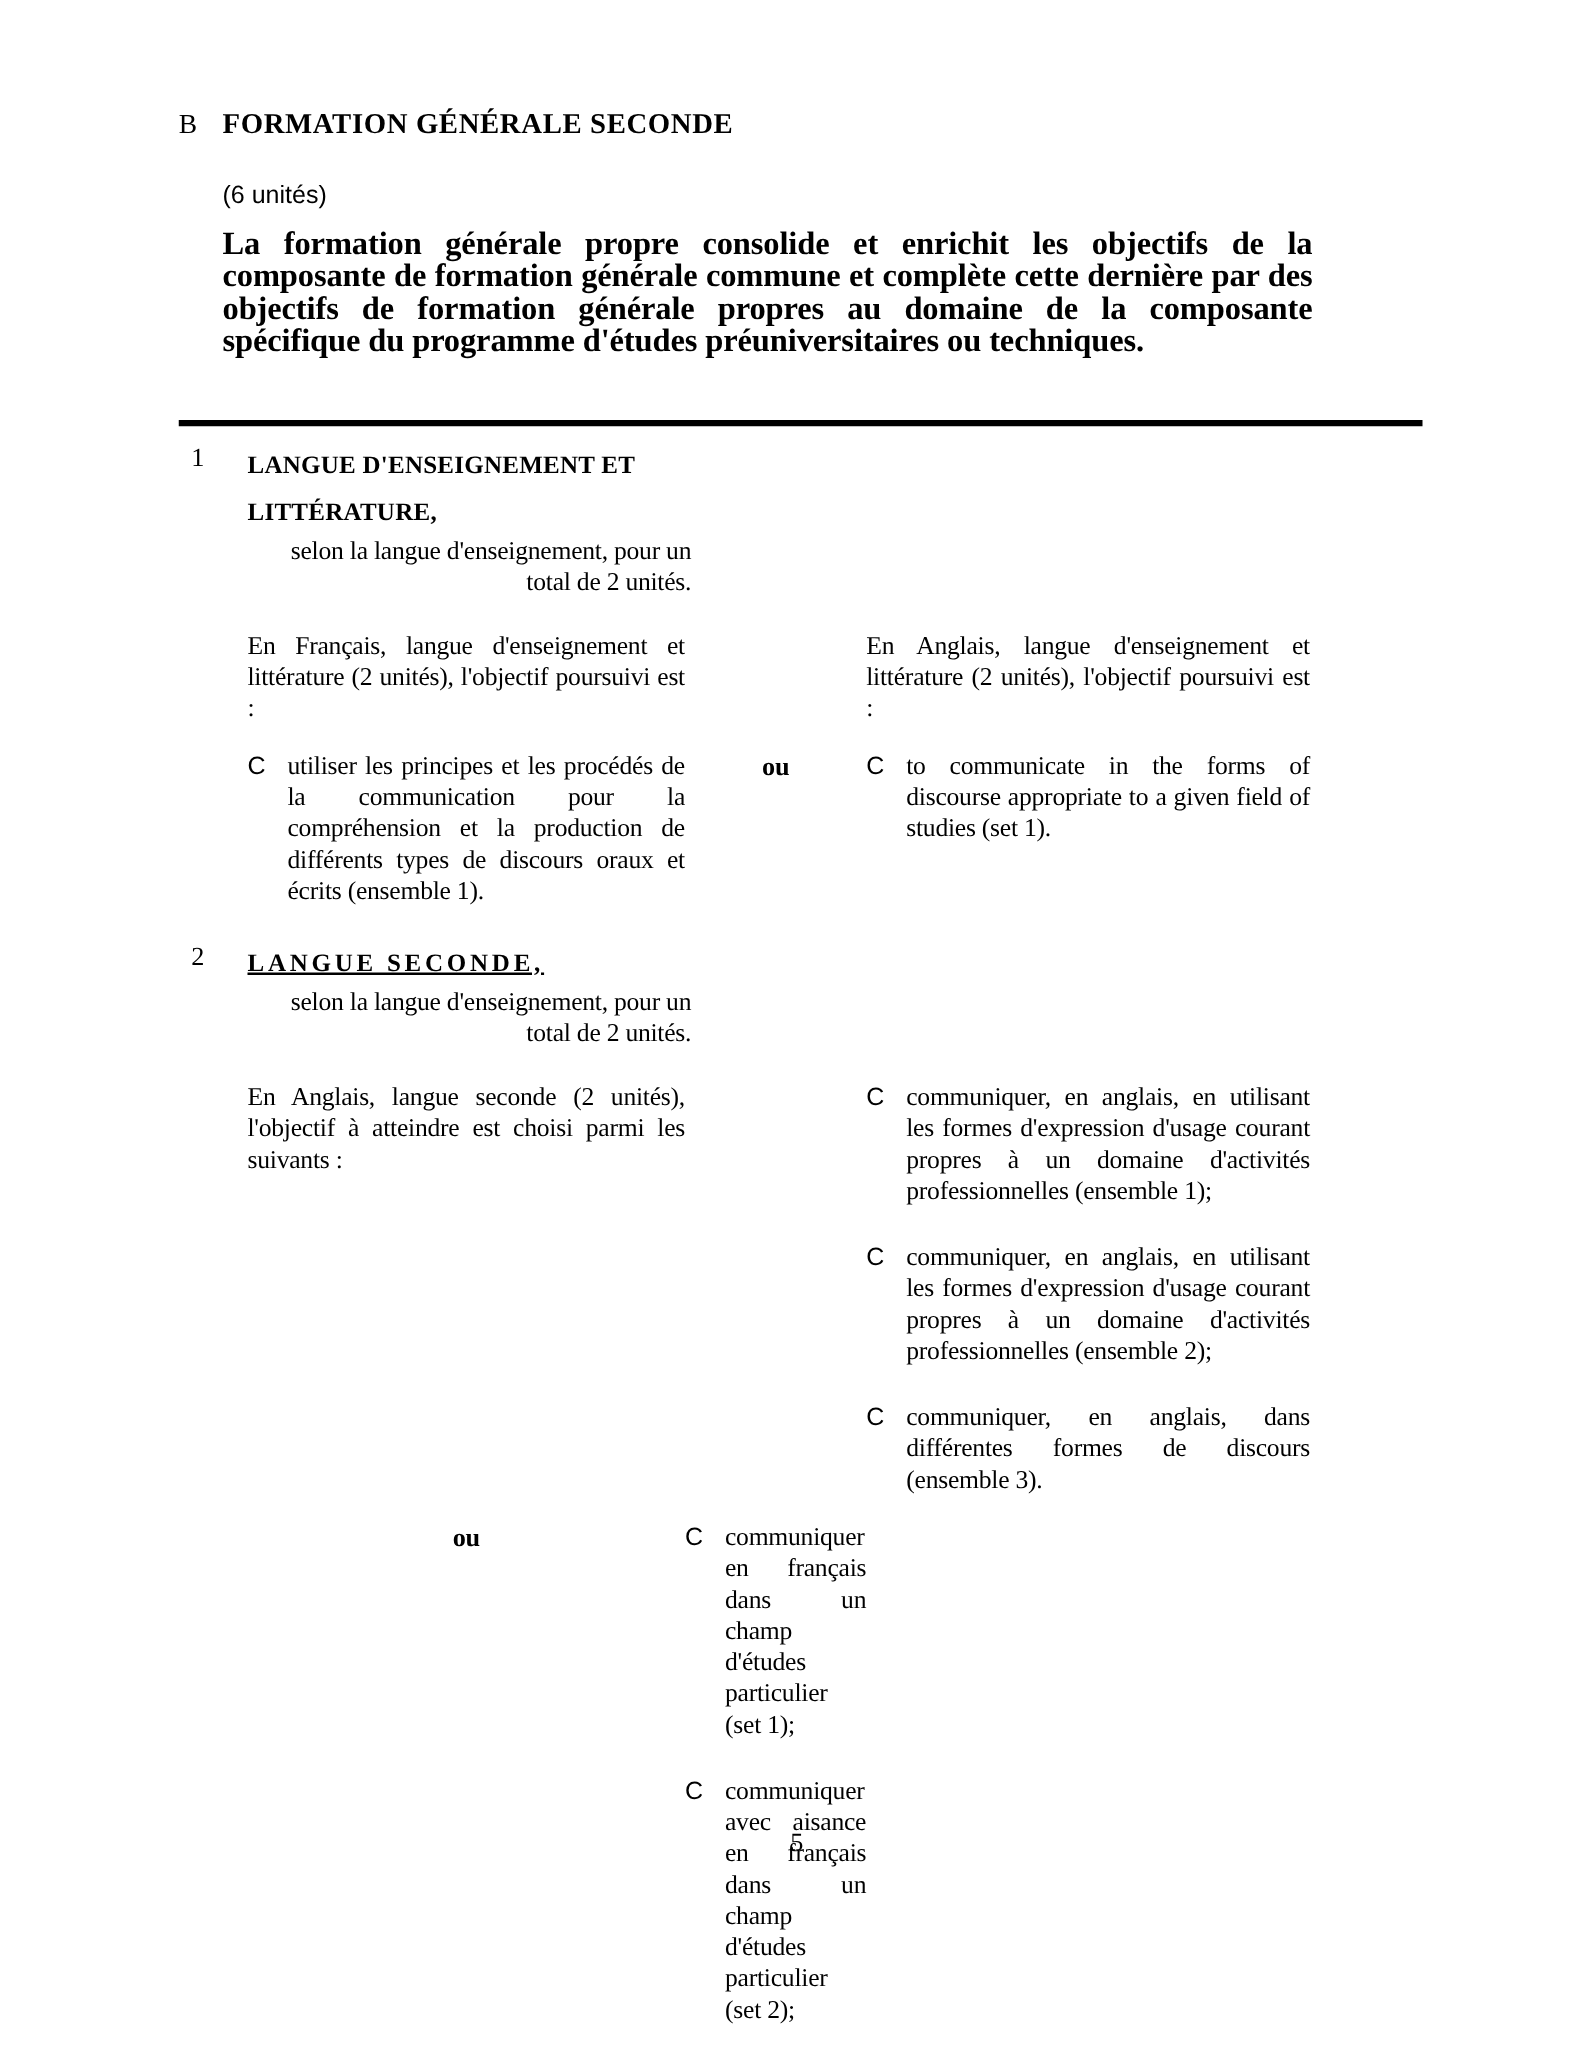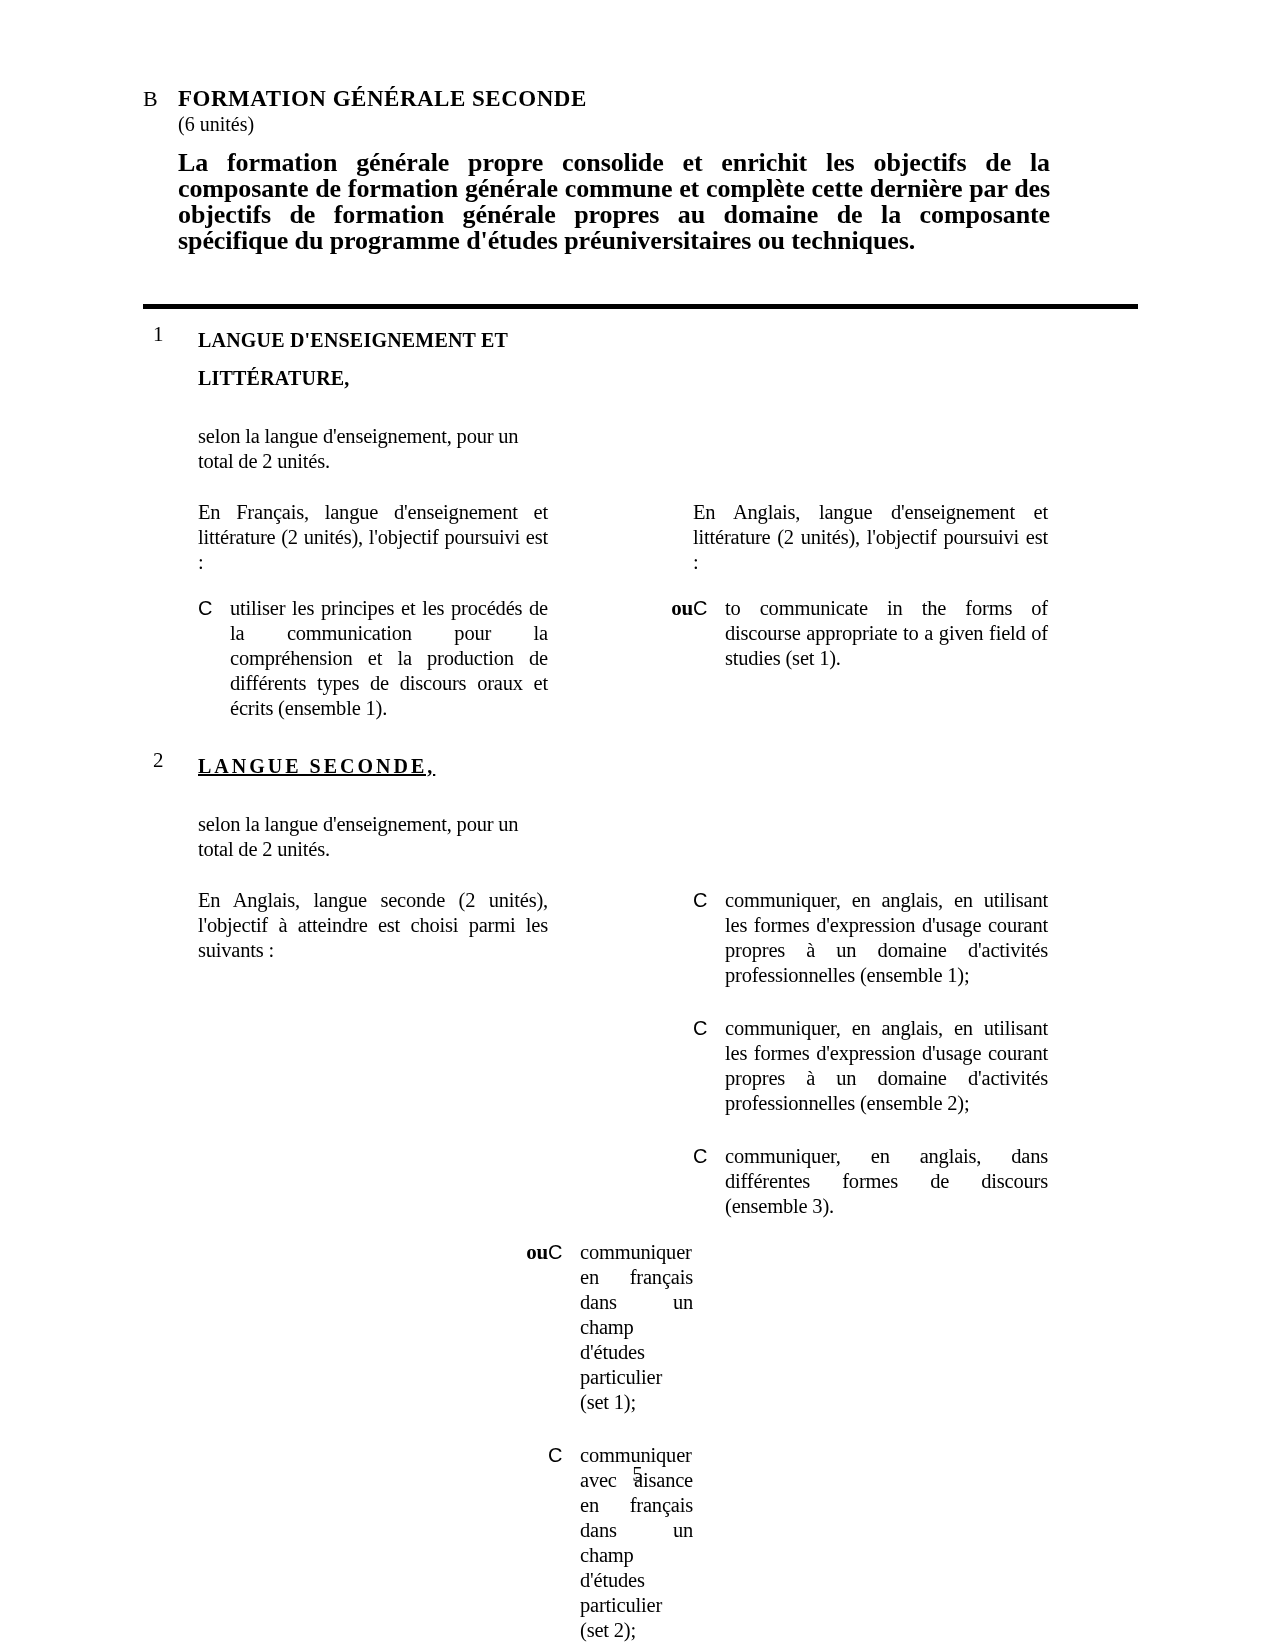--- a/index.html
+++ b/index.html
@@ -15,51 +15,51 @@
   .content {
     position: absolute;
     left: 143px;
     top: 86px;
     width: 995px;
   }
   
   .header { display: flex; }
   .sec-letter { width: 35px; flex: none; font-size: 22px; line-height: 26px; }
   .title { font-size: 23px; font-weight: bold; letter-spacing: 0.5px; line-height: 26px; }
-  .subtitle { font-family: Liberation Serif, serif; font-size: 20px; line-height: 24px; }
+  .subtitle { font-family: Liberation Sans, sans-serif; font-size: 20px; line-height: 24px; margin-top: 32px; }
   
   .intro {
     margin: 14px 0 0 35px;
     width: 872px;
     font-size: 26px;
     font-weight: bold;
     line-height: 26px;
     text-align: justify;
     letter-spacing: -0.1px;
   }
   
   .rule { margin-top: 50px; height: 5px; background: #000; width: 995px; }
   
   .section { display: flex; margin-top: 12px; }
   .section + .section { margin-top: 26px; }
   .sec-num { width: 55px; flex: none; font-size: 21px; line-height: 27px; padding-left: 10px; box-sizing: border-box; }
   .sec-body { flex: 1; font-size: 20.5px; line-height: 25px; letter-spacing: -0.2px; }
   .sec-heading { font-size: 20px; font-weight: bold; line-height: 38px; max-width: 400px; letter-spacing: 0.2px; }
   .sec-heading.spaced { letter-spacing: 3px; text-decoration: underline; }
-  .sec-note { max-width: 355px; text-align: left; margin-top: 27px; }
+  .sec-note { max-width: 355px; text-align: right; }
   .left-only { margin-top: 25px; width: 350px; text-align: justify; }
   
   .cols {
     display: grid;
     grid-template-columns: 350px 145px 355px;
     row-gap: 21px;
     margin-top: 26px;
   }
   .para { text-align: justify; }
-  .gutter-cell { text-align: right; font-weight: bold; font-size: 21px; line-height: 25px; }
+  .gutter-cell { text-align: center; font-weight: bold; font-size: 21px; line-height: 25px; }
   .bullets { }
   .bullet { display: flex; }
   .bullet + .bullet { margin-top: 28px; }
   .b-marker { width: 32px; flex: none; font-family: "Liberation Sans", sans-serif; font-size: 20px; line-height: 25px; }
   .b-text { flex: 1; text-align: justify; }
   
   .page-num {
     position: absolute;
     left: 0; right: 0;
     top: 1462px;

